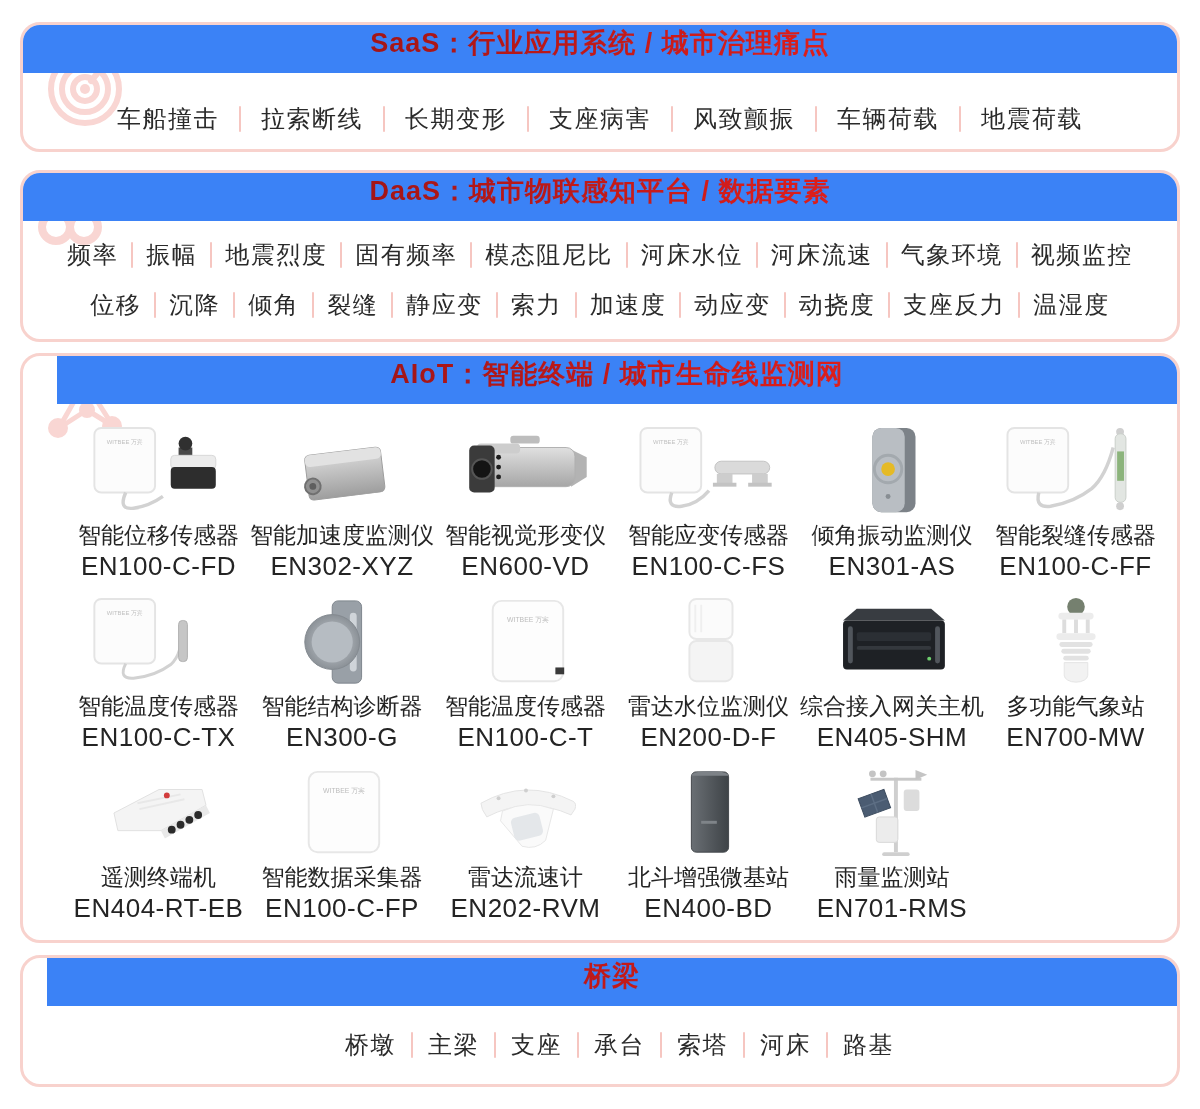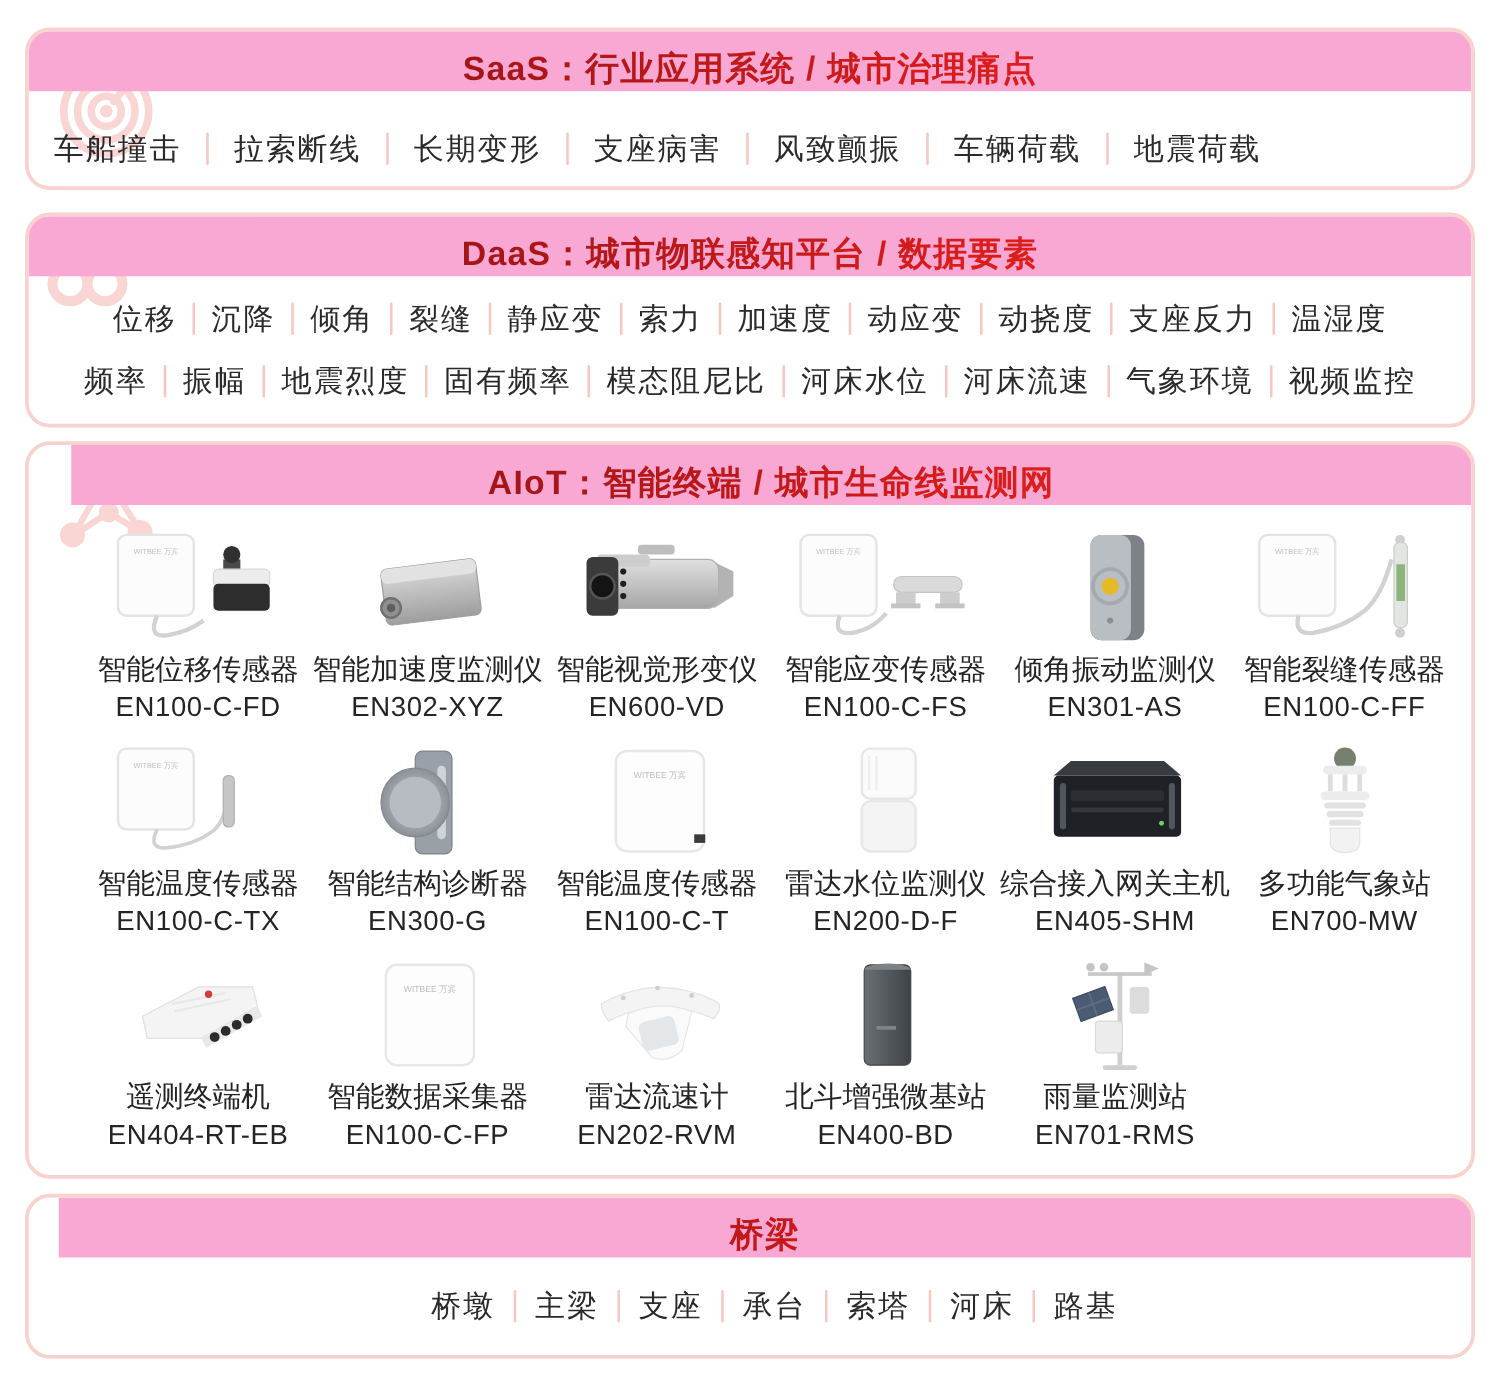--- a/index.html
+++ b/index.html
@@ -4,40 +4,40 @@
 <style>
   html,body{margin:0;padding:0;background:#fff;}
   .canvas{position:relative;width:1200px;height:1109px;background:#fff;overflow:hidden;
           font-family:"Liberation Sans","DejaVu Sans",sans-serif;}
   .panel{position:absolute;left:20px;width:1160px;box-sizing:border-box;background:#fff;
          border:3px solid #f8d2cd;border-radius:20px;overflow:hidden;}
   .p1{top:22px;height:130px;}
   .p2{top:170px;height:172px;}
   .p3{top:353px;height:590px;padding-left:34px;}
   .p4{top:955px;height:132px;padding-left:24px;}
-  .head{height:48px;background:#f9a8d4;display:flex;align-items:flex-end;position:relative;z-index:1;}
+  .head{height:48px;background:#3b82f6;display:flex;align-items:flex-start;position:relative;z-index:1;}
   .title{width:100%;text-align:center;font-size:27px;font-weight:700;letter-spacing:1px;color:#c21d1c;}
   @supports (-webkit-background-clip: text){
     .title{background:linear-gradient(90deg,#7c1013 0%,#a31517 30%,#d81d1b 65%,#f12a22 100%);
            -webkit-background-clip:text;background-clip:text;-webkit-text-fill-color:transparent;}
   }
-  .body1{height:91px;display:flex;align-items:center;}
+  .body1{height:91px;display:flex;align-items:center;justify-content:center;}
   .body2{height:118px;display:flex;flex-direction:column;justify-content:center;gap:18px;}
   .body4{height:78px;display:flex;align-items:center;justify-content:center;margin-left:15px;}
   .tags{display:flex;align-items:center;justify-content:center;position:relative;z-index:1;}
   .tag{font-size:24px;color:#2a2a2a;letter-spacing:1.5px;padding:0 20px;white-space:nowrap;}
   .daas-row .tag{padding:0 13px;}
   .p4 .tag{padding:0 15px;}
   .sep{width:2px;height:26px;background:#f6c6c1;border-radius:1px;flex:0 0 auto;}
   .grid{display:grid;grid-template-columns:repeat(6,1fr);padding:20px 10px 0;row-gap:14px;position:relative;z-index:1;}
   .cell{text-align:center;}
   .img{height:94px;display:flex;align-items:center;justify-content:center;}
   .img svg{width:160px;height:94px;}
   .pname{font-size:23px;color:#242424;line-height:31px;margin-top:2px;white-space:nowrap;}
-  .pmodel{font-size:22px;color:#242424;line-height:30px;letter-spacing:.5px;white-space:nowrap;}
+  .pmodel{font-size:26px;color:#242424;line-height:30px;letter-spacing:.5px;white-space:nowrap;}
   .wm{position:absolute;pointer-events:none;z-index:0;}
   .wm1{left:16px;top:16px;}
   .wm2{left:14px;top:34px;}
   .wm3{left:22px;top:12px;}
   .defs{position:absolute;width:0;height:0;}
 </style>
 </head>
 <body>
 
 <svg class="defs" aria-hidden="true">
@@ -100,20 +100,39 @@
       <g fill="none" stroke="#f9d6d3" stroke-width="8">
         <circle cx="19" cy="20" r="14"></circle>
           <circle cx="47" cy="20" r="14"></circle>
       </g>
     </svg>
     <div class="head">
       <div class="title">DaaS：城市物联感知平台 / 数据要素</div>
     </div>
     <div class="body2">
       <div class="tags daas-row">
+        <span class="tag">频率</span>
+          <span class="sep"></span>
+        <span class="tag">振幅</span>
+          <span class="sep"></span>
+        <span class="tag">地震烈度</span>
+          <span class="sep"></span>
+        <span class="tag">固有频率</span>
+          <span class="sep"></span>
+        <span class="tag">模态阻尼比</span>
+          <span class="sep"></span>
+        <span class="tag">河床水位</span>
+          <span class="sep"></span>
+        <span class="tag">河床流速</span>
+          <span class="sep"></span>
+        <span class="tag">气象环境</span>
+          <span class="sep"></span>
+        <span class="tag">视频监控</span>
+      </div>
+      <div class="tags daas-row">
         <span class="tag">位移</span>
           <span class="sep"></span>
         <span class="tag">沉降</span>
           <span class="sep"></span>
         <span class="tag">倾角</span>
           <span class="sep"></span>
         <span class="tag">裂缝</span>
           <span class="sep"></span>
         <span class="tag">静应变</span>
           <span class="sep"></span>
@@ -121,39 +140,20 @@
           <span class="sep"></span>
         <span class="tag">加速度</span>
           <span class="sep"></span>
         <span class="tag">动应变</span>
           <span class="sep"></span>
         <span class="tag">动挠度</span>
           <span class="sep"></span>
         <span class="tag">支座反力</span>
           <span class="sep"></span>
         <span class="tag">温湿度</span>
-      </div>
-      <div class="tags daas-row">
-        <span class="tag">频率</span>
-          <span class="sep"></span>
-        <span class="tag">振幅</span>
-          <span class="sep"></span>
-        <span class="tag">地震烈度</span>
-          <span class="sep"></span>
-        <span class="tag">固有频率</span>
-          <span class="sep"></span>
-        <span class="tag">模态阻尼比</span>
-          <span class="sep"></span>
-        <span class="tag">河床水位</span>
-          <span class="sep"></span>
-        <span class="tag">河床流速</span>
-          <span class="sep"></span>
-        <span class="tag">气象环境</span>
-          <span class="sep"></span>
-        <span class="tag">视频监控</span>
       </div>
     </div>
   </section>
 
   <section class="panel p3">
     <svg class="wm wm3" width="78" height="72" viewBox="0 0 78 72">
       <g stroke="#f9d6d3" stroke-width="5">
         <line x1="40" y1="14" x2="42" y2="42"></line>
         <line x1="40" y1="14" x2="14" y2="60"></line>
         <line x1="40" y1="14" x2="68" y2="58"></line>

